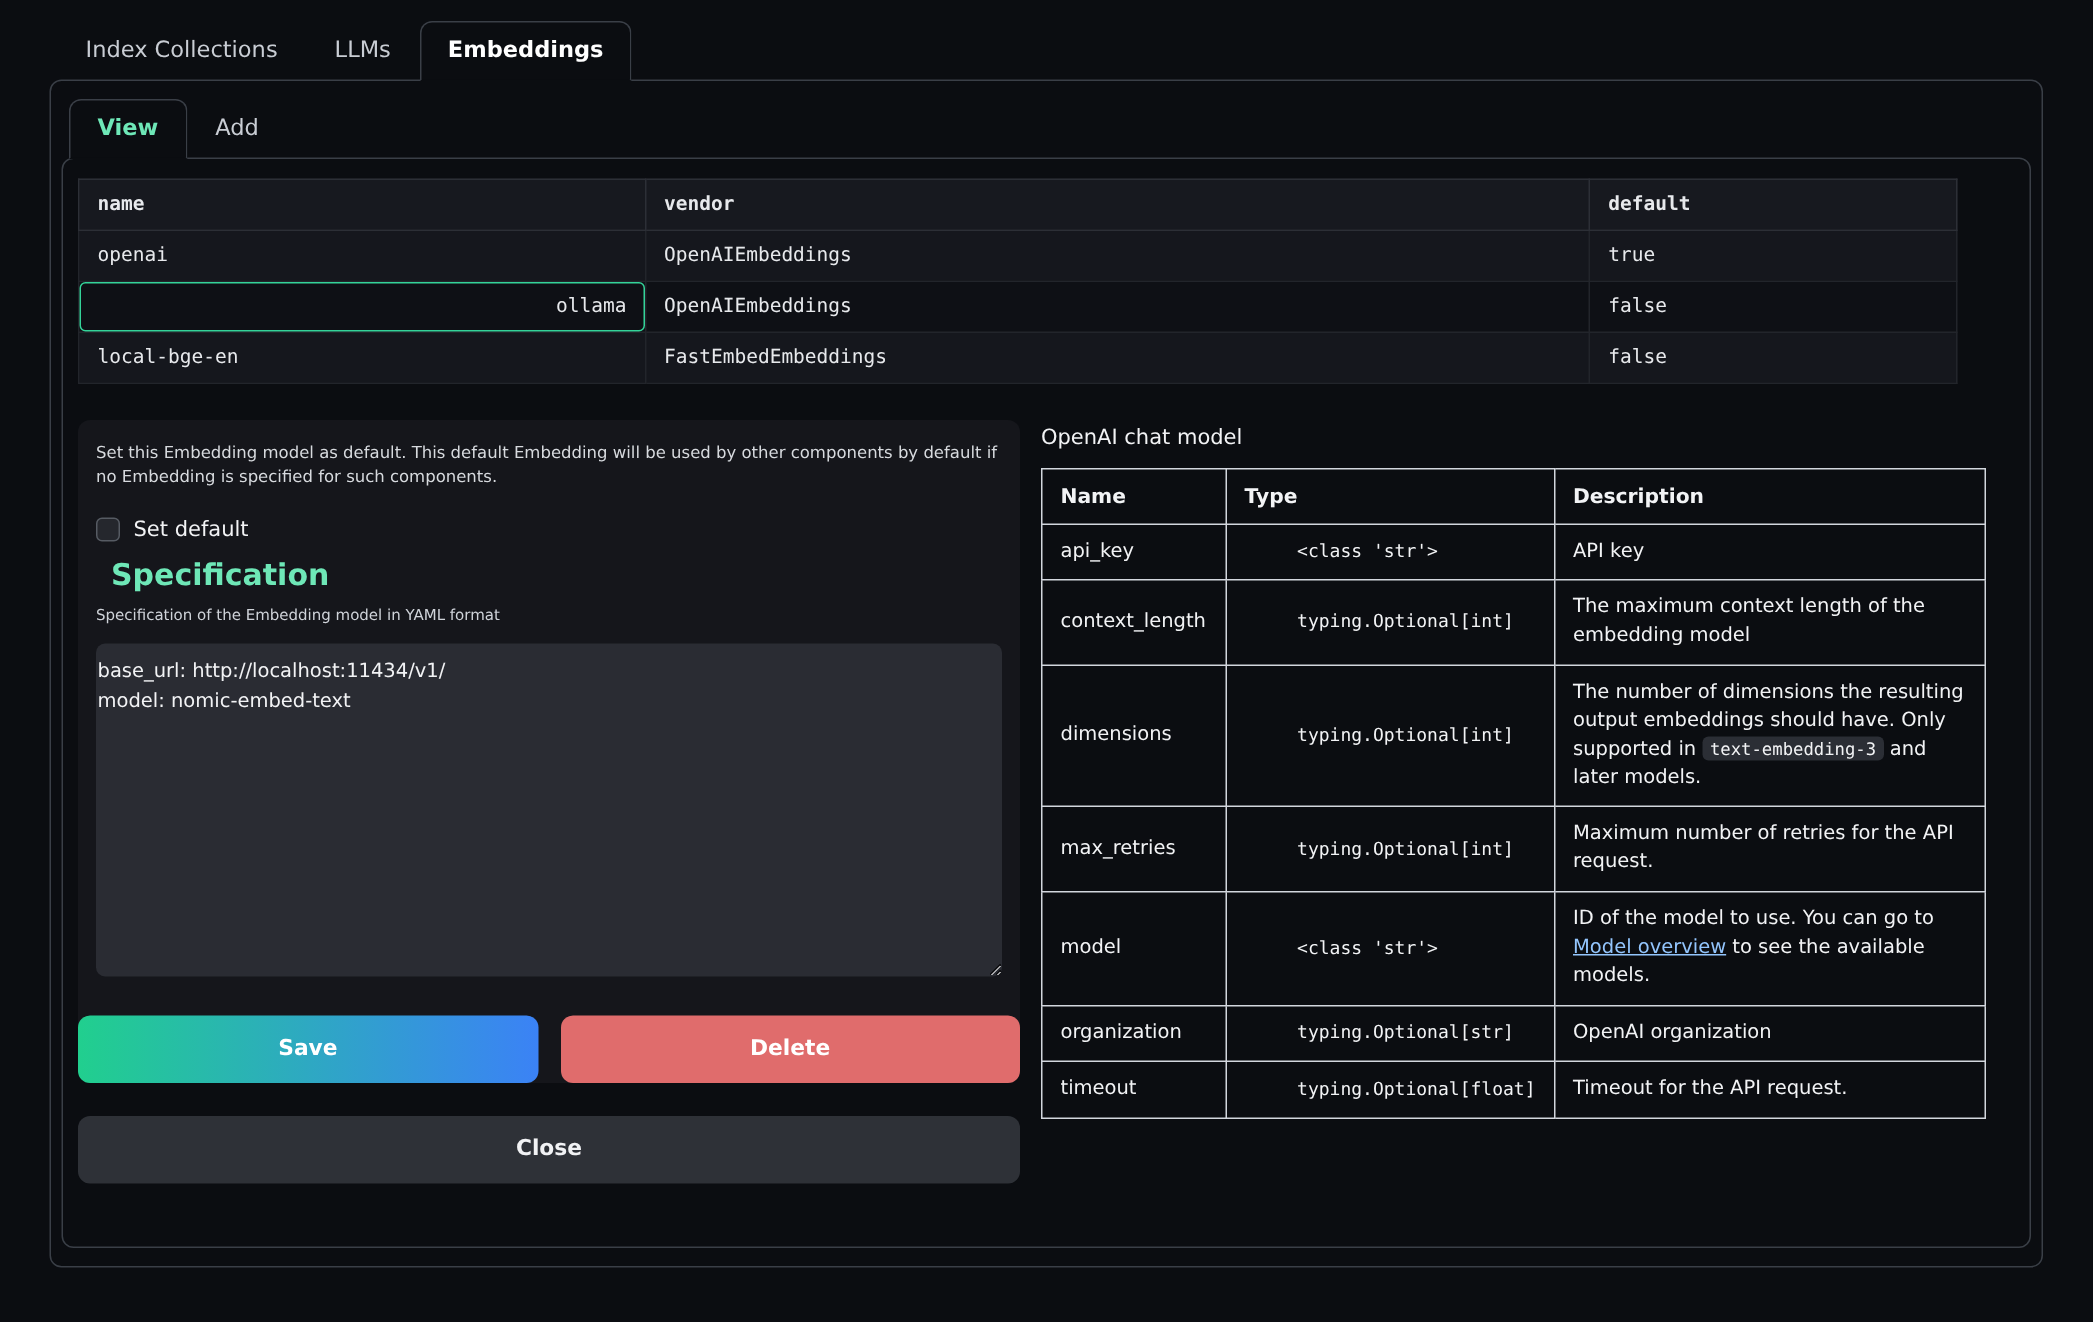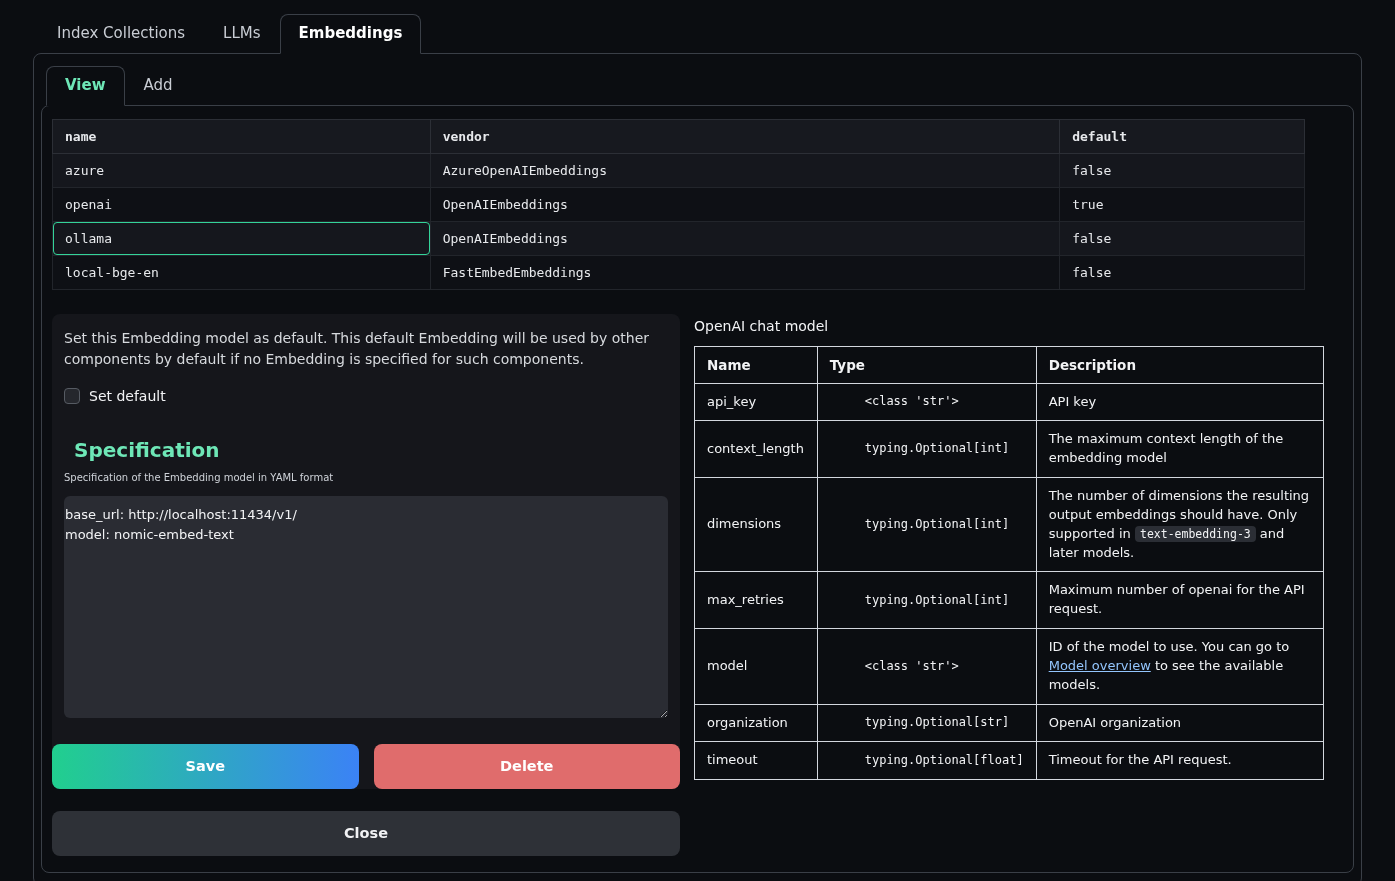--- a/index.html
+++ b/index.html
@@ -53,36 +53,36 @@
   .emb-table th {
     background: #17191f; font-weight: 700; text-align: left;
     padding: 9px 12px; border: 1px solid #2c2f36;
   }
   .emb-table td { padding: 9px 12px; border: 1px solid #22252b; }
   .emb-table th:nth-child(1), .emb-table td:nth-child(1) { width: 378px; }
   .emb-table th:nth-child(2), .emb-table td:nth-child(2) { width: 630px; }
   .emb-table th:nth-child(3), .emb-table td:nth-child(3) { width: 245px; }
   .emb-table tbody tr:nth-child(odd)  { background: #15171d; }
   .emb-table tbody tr:nth-child(even) { background: #0e1015; }
-  .emb-table td.sel { position: relative; }
+  .emb-table td.sel { position: relative; text-align: right; }
   .emb-table td.sel::after {
     content: ""; position: absolute; inset: 0;
     border: 1px solid var(--sel-border); border-radius: 4px; pointer-events: none;
   }
 
   
   .bottom { display: flex; gap: 14px; margin-top: 24px; }
   .left-col { width: 628px; }
   .right-col { width: 630px; }
 
   .form-panel { background: #15161b; border-radius: 8px; padding: 12px; }
-  .help { margin: 2px 0 18px; font-size: 14px; line-height: 1.5; color: #d7dade; }
+  .help { margin: 2px 0 18px; font-size: 11px; line-height: 1.5; color: #d7dade; }
   .checkbox-row {
     display: inline-flex; align-items: center; gap: 9px;
-    font-size: 14px; color: #f2f3f5; cursor: pointer; margin-bottom: 34px;
+    font-size: 14px; color: #f2f3f5; cursor: pointer; margin-bottom: 10px;
   }
   .checkbox { width: 16px; height: 16px; border-radius: 4px; border: 1px solid #565b63; background: #25272d; flex: none; }
   .spec-heading { color: var(--accent); font-weight: 700; font-size: 20px; padding-left: 10px; margin-bottom: 10px; }
   .spec-help { font-size: 10px; color: #cfd3d9; margin-bottom: 13px; }
   textarea.spec-textarea {
     display: block; width: 604px; height: 222px;
     background: #2a2c33; color: #f2f3f5;
     border: none; border-radius: 6px; padding: 9px 1px;
     font: 13px/1.55 "DejaVu Sans", "Liberation Sans", sans-serif;
     resize: both; outline: none;
@@ -137,25 +137,20 @@
 
       <table class="emb-table">
         <thead>
             <tr id="emb-head">
               <th>name</th>
               <th>vendor</th>
               <th>default</th>
             </tr>
           </thead>
         <tbody id="emb-rows">
-            <tr>
-              <td>azure</td>
-              <td>AzureOpenAIEmbeddings</td>
-              <td>false</td>
-            </tr>
             <tr>
               <td>openai</td>
               <td>OpenAIEmbeddings</td>
               <td>true</td>
             </tr>
             <tr>
               <td class="sel">ollama</td>
               <td>OpenAIEmbeddings</td>
               <td>false</td>
             </tr>
@@ -210,21 +205,21 @@
                   <td class="c-desc"><span>The maximum context length of the embedding model</span></td>
                 </tr>
                 <tr>
                   <td class="c-name">dimensions</td>
                   <td class="c-type">typing.Optional[int]</td>
                   <td class="c-desc"><span>The number of dimensions the resulting output embeddings should have. Only supported in </span><code>text-embedding-3</code><span> and later models.</span></td>
                 </tr>
                 <tr>
                   <td class="c-name">max_retries</td>
                   <td class="c-type">typing.Optional[int]</td>
-                  <td class="c-desc"><span>Maximum number of openai for the API request.</span></td>
+                  <td class="c-desc"><span>Maximum number of retries for the API request.</span></td>
                 </tr>
                 <tr>
                   <td class="c-name">model</td>
                   <td class="c-type">&lt;class 'str'&gt;</td>
                   <td class="c-desc"><span>ID of the model to use. You can go to </span><a href="#">Model overview</a><span> to see the available models.</span></td>
                 </tr>
                 <tr>
                   <td class="c-name">organization</td>
                   <td class="c-type">typing.Optional[str]</td>
                   <td class="c-desc"><span>OpenAI organization</span></td>

